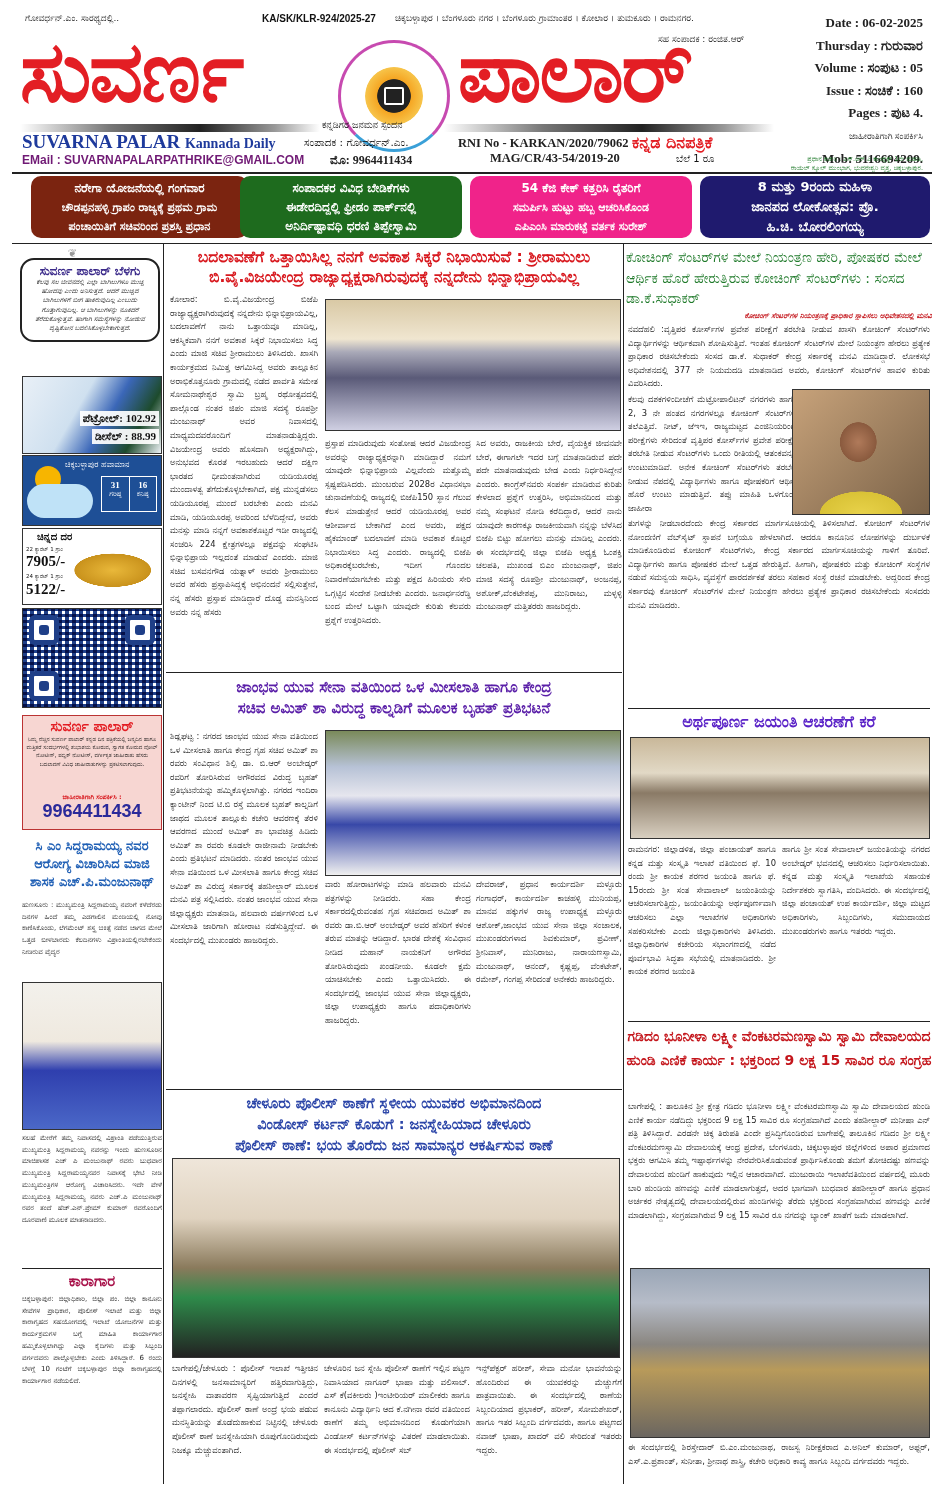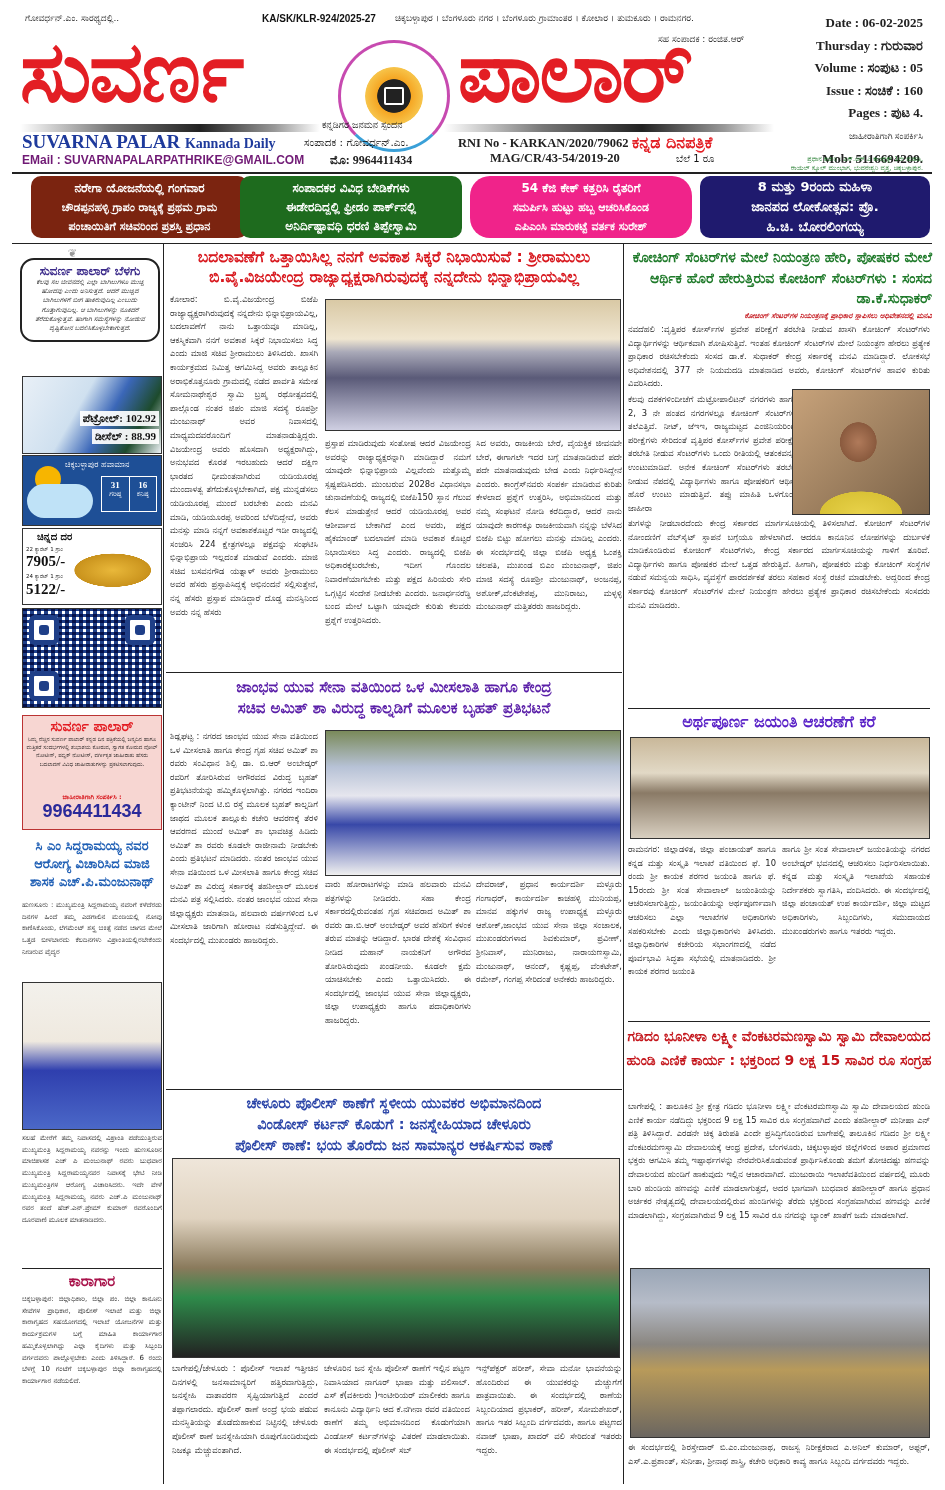--- a/index.html
+++ b/index.html
@@ -18,21 +18,21 @@
 .brand small{font-size:14px}
 .email{font-family:"Liberation Sans",sans-serif;font-size:12px;color:#701a75;font-weight:bold}
 .meta{font-family:"Liberation Serif",serif;font-weight:bold;font-size:12px;color:#222}
 .kn-red{color:#e31e24}
 
 .hbox{position:absolute;top:176px;height:62px;border-radius:10px;color:#fff;font-weight:bold;font-size:12px;line-height:19px;text-align:center;display:flex;flex-direction:column;justify-content:center;padding:0 6px}
 .rule{position:absolute;background:#222}
 
 .body-text{font-size:8.4px;line-height:13.6px;color:#222;text-align:justify;overflow:hidden}
 .head-red{color:#d8181e;font-weight:bold;text-align:center}
-.head-green{color:#1f7a2a;font-weight:bold;text-align:right}
+.head-green{color:#1f7a2a;font-weight:normal;text-align:left}
 .head-purple{color:#5a1fa8;font-weight:bold;text-align:center}
 .head-blue{color:#2b45a8;font-weight:bold;text-align:center}
 .head-maroon{color:#a8124a;font-weight:bold;text-align:center}
 .photo{position:absolute;border:1px solid #333;overflow:hidden}
 
 .ph-crowd{background:linear-gradient(180deg,#d9c9a5 0%,#e8dcc2 20%,#f0e6d0 30%,#a9a9b8 40%,#5a5a78 60%,#cfcfe2 100%)}
 .ph-person{background:radial-gradient(ellipse 38% 45% at 48% 42%,#b07a5a 0,#8a5a3e 35%,transparent 36%),radial-gradient(ellipse 50% 30% at 50% 100%,#e8d24a 0,#d9c236 60%,transparent 61%),linear-gradient(135deg,#c7a27a,#7a6248)}
 .ph-protest{background:linear-gradient(180deg,#7a8a5a 0%,#b7c2d6 25%,#e6e6ee 45%,#3848a8 65%,#f0f0f0 100%)}
 .ph-meeting{background:linear-gradient(180deg,#c9b89a 0%,#e2d9c6 35%,#8a7a66 55%,#d8cfc0 100%)}
 .ph-cm{background:linear-gradient(180deg,#f3f1ec 0%,#efe9df 40%,#2f3fae 60%,#4b68c8 100%)}
@@ -101,21 +101,21 @@
 <div class="hbox" id="hb0" style="left: 14px; width: 217px; background: rgb(123, 36, 16); margin-left: 17px;">
   <div>ನರೇಗಾ ಯೋಜನೆಯಲ್ಲಿ ಗಂಗವಾರ</div>
   <div style="font-size:11px">ಚೌಡಪ್ಪನಹಳ್ಳಿ ಗ್ರಾಪಂ ರಾಜ್ಯಕ್ಕೆ ಪ್ರಥಮ ಗ್ರಾಮ</div>
   <div style="font-size:11px">ಪಂಚಾಯಿತಿಗೆ ಸಚಿವರಿಂದ ಪ್ರಶಸ್ತಿ ಪ್ರಧಾನ</div>
 </div>
 <div class="hbox" id="hb1" style="left: 240px; width: 222px; background: rgb(30, 107, 30); text-align: center;">
   <div>ಸಂಪಾದಕರ ವಿವಿಧ ಬೇಡಿಕೆಗಳು</div>
   <div>ಈಡೇರದಿದ್ದಲ್ಲಿ ಫ್ರೀಡಂ ಪಾರ್ಕ್‌ನಲ್ಲಿ</div>
   <div>ಅನಿರ್ದಿಷ್ಟಾವಧಿ ಧರಣಿ ತಿಪ್ಪೇಸ್ವಾಮಿ</div>
 </div>
-<div class="hbox" id="hb2" style="left: 470px; width: 222px; background: rgb(240, 35, 138); border-radius: 20px;">
+<div class="hbox" id="hb2" style="left: 470px; width: 222px; background: rgb(240, 35, 138);">
   <div>54 ಕೆಜಿ ಕೇಕ್ ಕತ್ತರಿಸಿ ರೈತರಿಗೆ</div>
   <div style="font-size:11px">ಸಮರ್ಪಿಸಿ ಹುಟ್ಟು ಹಬ್ಬ ಆಚರಿಸಿಕೊಂಡ</div>
   <div style="font-size:11px">ಎಪಿಎಂಸಿ ಮಾರುಕಟ್ಟೆ ವರ್ತಕ ಸುರೇಶ್</div>
 </div>
 <div class="hbox" id="hb3" style="left: 700px; width: 230px; font-size: 13px; line-height: 20px; background: rgb(31, 26, 110);">
   <div>8 ಮತ್ತು 9ರಂದು ಮಹಿಳಾ</div>
   <div>ಜಾನಪದ ಲೋಕೋತ್ಸವ: ಪ್ರೊ.</div>
   <div>ಹಿ.ಚಿ. ಬೋರಲಿಂಗಯ್ಯ</div>
 </div>
 

